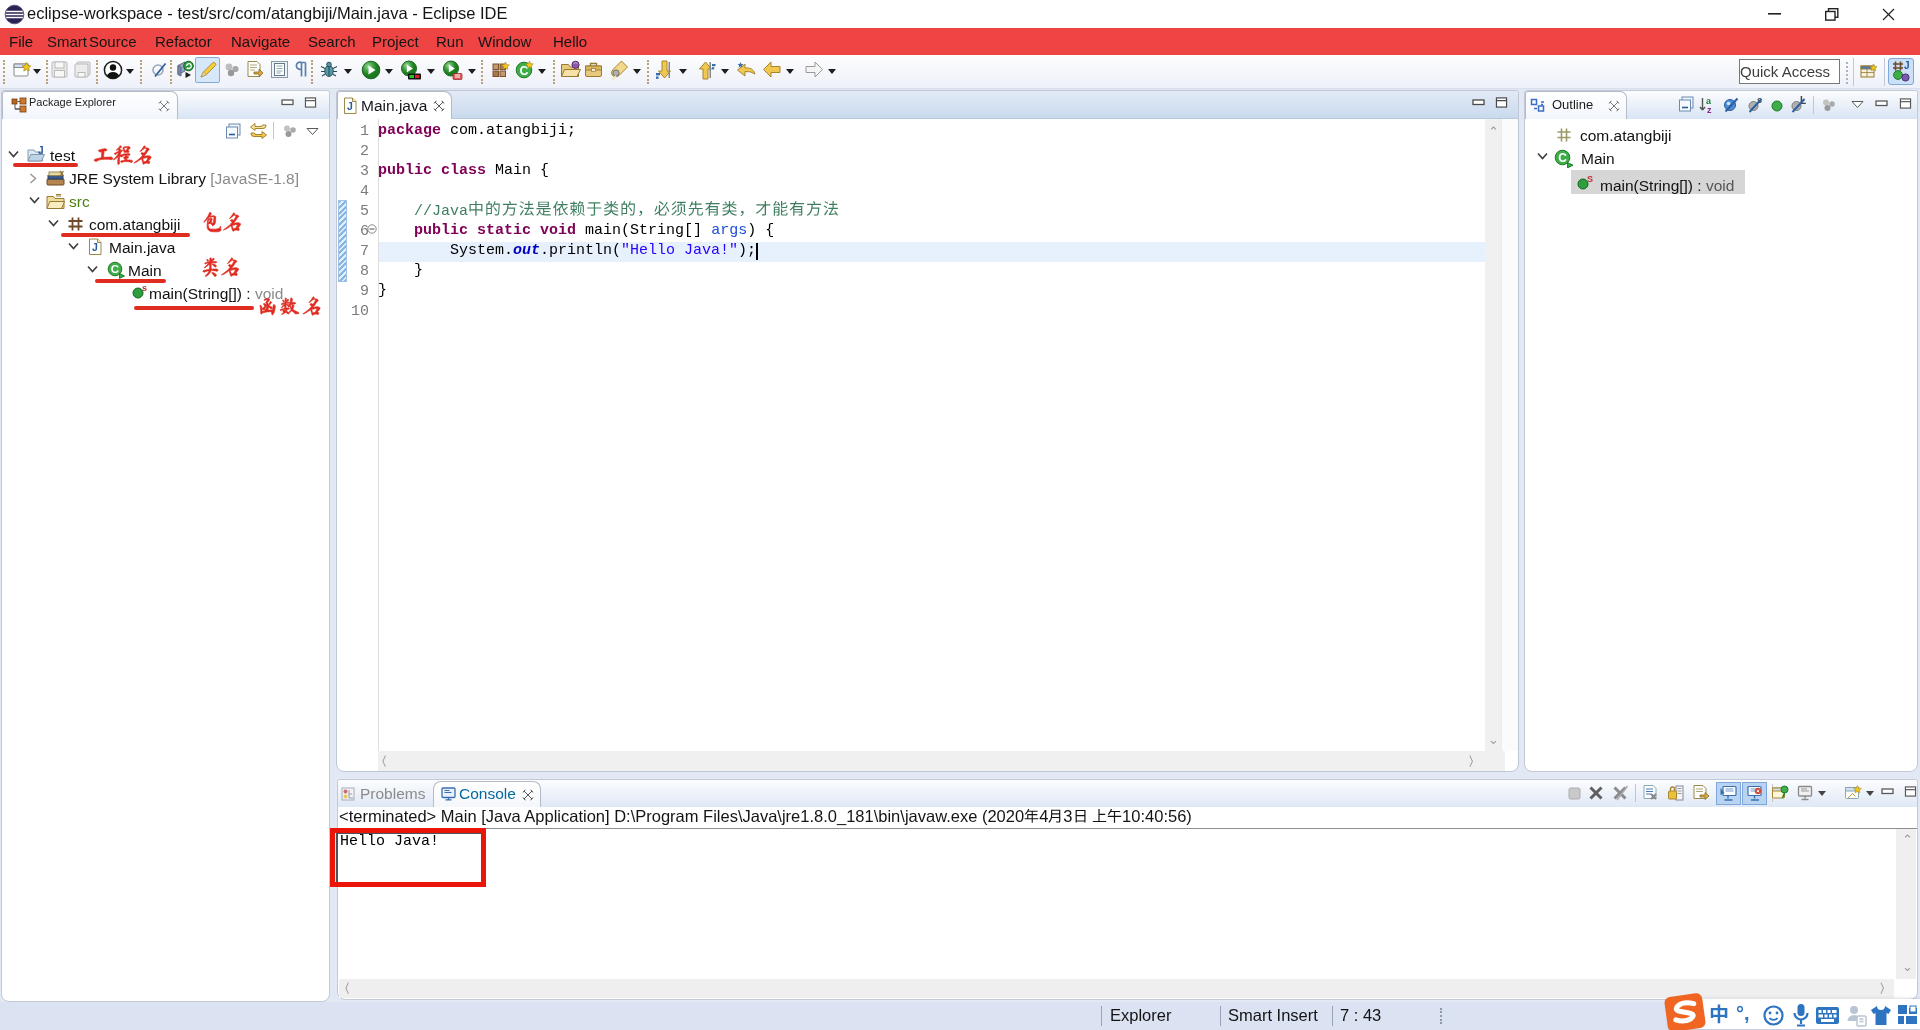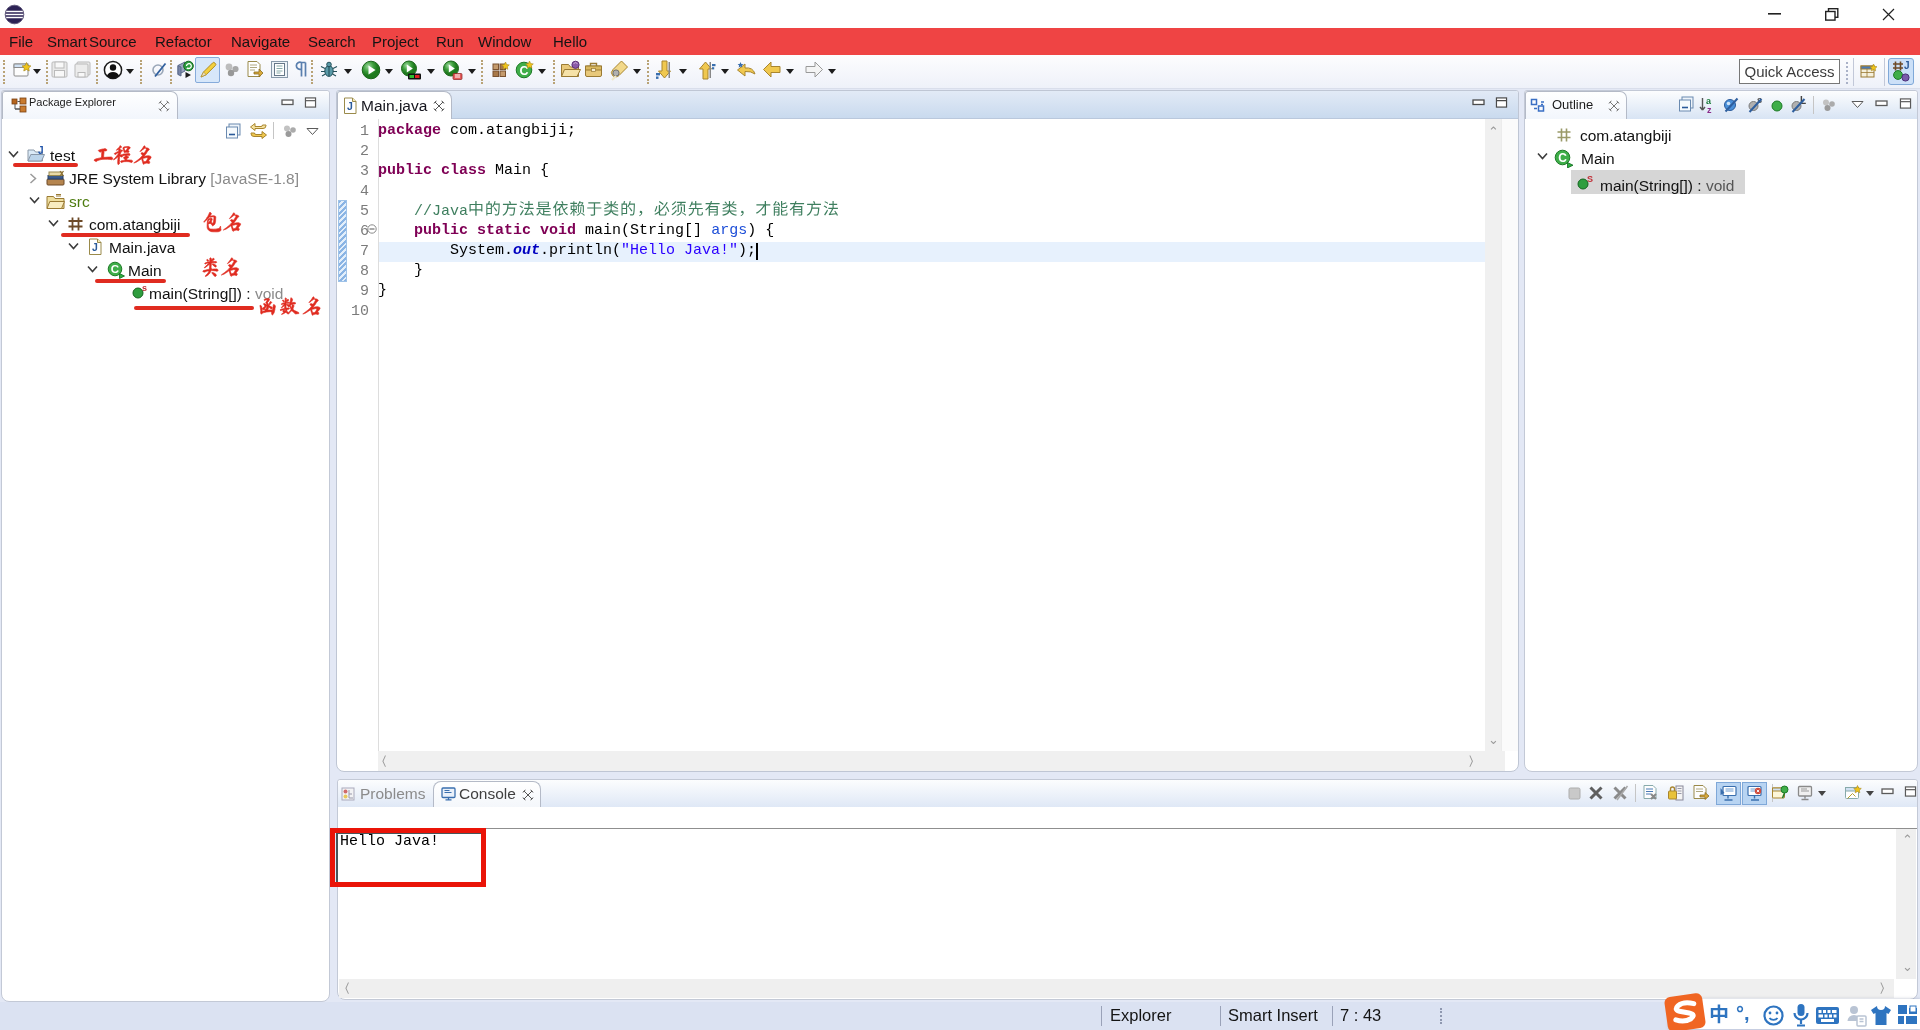--- a/index.html
+++ b/index.html
@@ -15,20 +15,21 @@
 .kw{color:#7F0055;font-weight:bold}
 </style></head>
 <body>
 
 <div class="abs" style="left:0;top:0;width:1920px;height:28px;background:#fff">
  <svg class="ic" style="left:4px;top:4px" width="21" height="21" viewBox="0 0 23 23">
   <circle cx="11.5" cy="11.5" r="10.2" fill="#2c2255"></circle>
   <path d="M2 8.2 H21 M1.5 11.5 H21.5 M2 14.8 H21" stroke="#fff" stroke-width="1.6"></path>
   <circle cx="11.5" cy="11.5" r="10.2" fill="none" stroke="#5b5477" stroke-width="1"></circle>
  </svg>
+ <div class="abs" style="left:27px;top:4px;font-size:16.5px;color:#141414">eclipse-workspace - test/src/com/atangbiji/Main.java - Eclipse IDE</div>
  <svg class="ic" style="left:1768px;top:13px" width="13" height="2" viewBox="0 0 13 2">
       <rect width="13" height="1.6" fill="#222"></rect>
     </svg>
  <svg class="ic" style="left:1825px;top:8px" width="14" height="13" viewBox="0 0 14 13">
       <rect x="3.5" y="0.7" width="9.3" height="8.6" fill="none" stroke="#222" stroke-width="1.4"></rect>
       <rect x="0.7" y="3.5" width="9.3" height="8.6" fill="#fff" stroke="#222" stroke-width="1.4"></rect>
     </svg>
  <svg class="ic" style="left:1882px;top:8px" width="13" height="13" viewBox="0 0 13 13">
       <path d="M1 1 L12 12 M12 1 L1 12" stroke="#222" stroke-width="1.2"></path>
     </svg>
@@ -208,21 +209,21 @@
   </svg>
 <svg class="ic" style="left:762px;top:60px" width="20" height="19" viewBox="0 0 20 19">
     <path d="M18 6.5 v6 h-9 v4.5 l-7.5-7.5 7.5-7.5 v4.5z" fill="#f0c84f" stroke="#a8852f"></path>
   </svg>
 <div class="dd" style="left:786px;top:69px"></div>
 <svg class="ic" style="left:804px;top:60px" width="20" height="19" viewBox="0 0 20 19">
     <path d="M2 6.5 v6 h9 v4.5 l7.5-7.5 -7.5-7.5 v4.5z" fill="#f4f4f4" stroke="#999"></path>
   </svg>
 <div class="dd" style="left:828px;top:69px"></div>
 
-<div class="abs" style="left:1739px;top:59px;width:101px;height:25px;background:#fff;border:1px solid #777;font-size:15px;color:#3c3c3c;line-height:23px;text-align:center">Quick Access</div>
+<div class="abs" style="left:1739px;top:59px;width:101px;height:25px;background:#fff;border:1px solid #777;font-size:15px;color:#3c3c3c;line-height:23px;text-align:left">Quick Access</div>
 <div class="abs" style="left:1846px;top:62px;width:3px;height:22px;border-left:2px dotted #aab2c8"></div>
 <div class="abs" style="left:1853px;top:58px;width:1px;height:28px;background:#c2c8d8"></div>
 <svg class="ic" style="left:1860px;top:63px" width="19" height="18" viewBox="0 0 19 18">
     <rect x="1" y="3" width="13" height="11" fill="#f5f0dc" stroke="#9a7a33"></rect>
     <rect x="1" y="3" width="13" height="3" fill="#4a7ab5" stroke="#9a7a33"></rect>
     <path d="M1 9.5h13M7 6v8" stroke="#9a7a33" stroke-width=".8"></path>
     <path d="M13.5 1 l1.1 2.4 2.4 .3 -1.8 1.7 .4 2.4 -2.1-1.2 -2.1 1.2 .4-2.4 -1.8-1.7 2.4-.3z" fill="#f0c419" stroke="#a98a1f" stroke-width=".6"></path>
   </svg>
 <div class="abs" style="left:1884px;top:58px;width:1px;height:28px;background:#c2c8d8"></div>
 <div class="abs" style="left:1888px;top:58px;width:26px;height:27px;background:#cce0f8;border:1px solid #7fa8d8;border-radius:3px"></div>
@@ -491,21 +492,21 @@
       <path d="M8 3 v8 M8 11 h4 M8 7 h3" stroke="#99a" fill="none"></path>
       <circle cx="4.5" cy="9.5" r="2" fill="#e8c85a"></circle>
     </svg>
  <div class="abs" style="left:22px;top:5px;font-size:15.5px;color:#8b8b8b">Problems</div>
  <div class="vtab" style="left:95px;top:1px;width:108px;height:26px;border-radius:8px 8px 0 0;background:linear-gradient(#fff,#f4f7fb)"></div>
  <svg class="ic" style="left:103px;top:7px" width="15" height="14" viewBox="0 0 15 14">
       <rect x="1" y="1" width="13" height="9.5" rx="1" fill="#eaf1fa" stroke="#3a6fae" stroke-width="1.3"></rect>
       <path d="M3.5 3.5 h5 M3.5 5.5 h7" stroke="#3a6fae"></path>
       <path d="M7.5 10.5 v2 M4.5 12.8 h6" stroke="#3a6fae" stroke-width="1.3"></path>
     </svg>
- <div class="abs" style="left:121px;top:5px;font-size:15.5px;color:#404040">Console</div>
+ <div class="abs" style="left:121px;top:5px;font-size:15.5px;color:#0369a1">Console</div>
  <svg class="ic" style="left:184px;top:9px" width="12" height="12" viewBox="0 0 12 12">
       <path d="M2 2 L10 10 M10 2 L2 10 M2 2 l1.5-1 M10 2 l-1.5-1 M2 10 l1.5 1 M10 10 l-1.5 1 M2 2 l-1 1.5 M2 10 l-1-1.5 M10 2 l1 1.5 M10 10 l1-1.5" stroke="#555" fill="none"></path>
     </svg>
  
  <g>
  <svg class="ic" style="left:1229px;top:6px" width="15" height="15" viewBox="0 0 15 15">
         <rect x="2" y="2" width="11" height="11" rx="1.5" fill="#c9c9c9" stroke="#adadad"></rect>
       </svg>
  <svg class="ic" style="left:1250px;top:5px" width="16" height="16" viewBox="0 0 16 16">
         <path d="M2.5 2.5 L13.5 13.5 M13.5 2.5 L2.5 13.5" stroke="#5f5f5f" stroke-width="3"></path>
@@ -567,20 +568,37 @@
       </svg>
  <div class="dd" style="left:1528px;top:11px;border-top-color:#444"></div>
  <svg class="ic minmax" style="left:1543px;top:7px" viewBox="0 0 13 11">
         <rect x="1" y="2" width="11" height="4.5" fill="#fff" stroke="#5a5a5a" stroke-width="1.3"></rect>
       </svg>
  <svg class="ic minmax" style="left:1566px;top:6px" viewBox="0 0 13 12">
         <rect x="1" y="1" width="11" height="10" fill="#fff" stroke="#5a5a5a" stroke-width="1.3"></rect>
         <path d="M1 4 h11" stroke="#5a5a5a" stroke-width="1.3"></path>
       </svg>
  </g>
+ <div class="abs" style="left:1px;top:27px;font-size:16.5px;color:#141414;white-space:pre">&lt;terminated&gt; Main [Java Application] D:\Program Files\Java\jre1.8.0_181\bin\javaw.exe (2020<svg style="vertical-align:-2.5px;display:inline-block" width="15" height="15.5" viewBox="0 -12.5 15 15.5">
+        <g fill="#141414">
+          <path d="M0.7 -3.3V-2.3H7.7V1.2H8.8V-2.3H14.3V-3.3H8.8V-6.3H13.3V-7.4H8.8V-9.7H13.6V-10.8H4.6C4.9 -11.3 5.1 -11.8 5.3 -12.4L4.2 -12.7C3.4 -10.6 2.2 -8.7 0.8 -7.4C1 -7.3 1.5 -6.9 1.7 -6.7C2.5 -7.5 3.3 -8.5 4 -9.7H7.7V-7.4H3.2V-3.3ZM4.3 -3.3V-6.3H7.7V-3.3Z"></path>
+        </g>
+      </svg>4<svg style="vertical-align:-2.5px;display:inline-block" width="15" height="15.5" viewBox="0 -12.5 15 15.5">
+        <g fill="#141414">
+          <path d="M3.1 -11.8V-7.2C3.1 -4.8 2.9 -1.7 0.4 0.4C0.7 0.6 1.1 1 1.3 1.2C2.8 -0.1 3.5 -1.8 3.9 -3.5H11.1V-0.5C11.1 -0.1 11 -0 10.7 -0C10.3 -0 9.1 0 7.9 -0C8.1 0.3 8.3 0.8 8.3 1.1C9.9 1.1 10.9 1.1 11.5 0.9C12.1 0.7 12.3 0.3 12.3 -0.5V-11.8ZM4.2 -10.7H11.1V-8.2H4.2ZM4.2 -7.1H11.1V-4.6H4.1C4.2 -5.5 4.2 -6.3 4.2 -7.1Z"></path>
+        </g>
+      </svg>3<svg style="vertical-align:-2.5px;display:inline-block" width="15" height="15.5" viewBox="0 -12.5 15 15.5">
+        <g fill="#141414">
+          <path d="M3.8 -5.3H11.3V-1.1H3.8ZM3.8 -6.4V-10.5H11.3V-6.4ZM2.6 -11.6V1H3.8V0.1H11.3V1H12.5V-11.6Z"></path>
+        </g>
+      </svg> <svg style="vertical-align:-2.5px;display:inline-block" width="30" height="15.5" viewBox="0 -12.5 30 15.5">
+        <g fill="#141414">
+          <path d="M6.4 -12.4V-0.6H0.8V0.5H14.2V-0.6H7.6V-6.6H13.2V-7.7H7.6V-12.4Z M15.8 -5.7V-4.6H21.9V1.2H23.1V-4.6H29.2V-5.7H23.1V-9.5H28.1V-10.6H19.3C19.6 -11.2 19.8 -11.8 20 -12.4L18.8 -12.6C18.2 -10.6 17.1 -8.6 15.8 -7.3C16.1 -7.2 16.6 -6.8 16.9 -6.6C17.6 -7.4 18.2 -8.4 18.8 -9.5H21.9V-5.7Z"></path>
+        </g>
+      </svg>10:40:56)</div>
  <div class="abs" style="left:0;top:48px;width:1579px;height:1px;background:#8f8f8f"></div>
  <div class="abs mono" style="left:2px;top:53px;font-size:15px;color:#000">Hello Java!</div>
  
  <div class="abs" style="left:1558px;top:49px;width:20px;height:150px;background:#efefef"></div>
  <div class="abs scroll-ar" style="left:1564px;top:55px">⌃</div>
  <div class="abs scroll-ar" style="left:1564px;top:182px">⌄</div>
  <div class="abs" style="left:1px;top:199px;width:1555px;height:19px;background:#efefef"></div>
  <div class="abs scroll-ar" style="left:7px;top:203px">〈</div>
  <div class="abs scroll-ar" style="left:1542px;top:203px">〉</div>
 </div>

